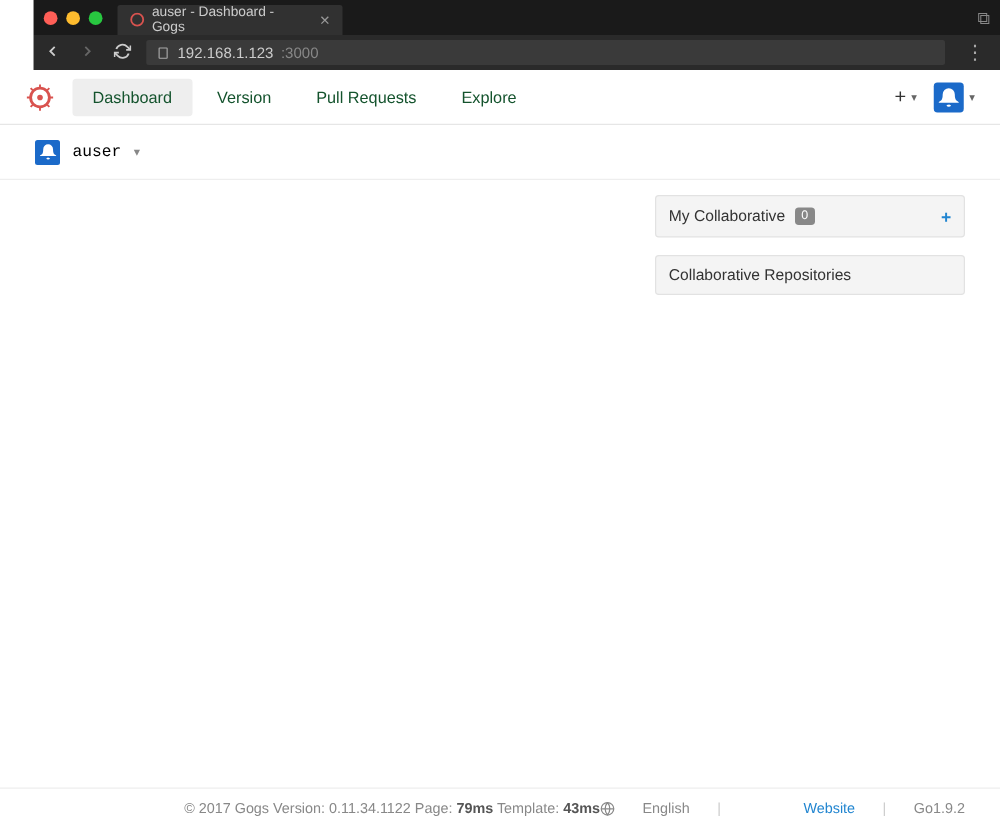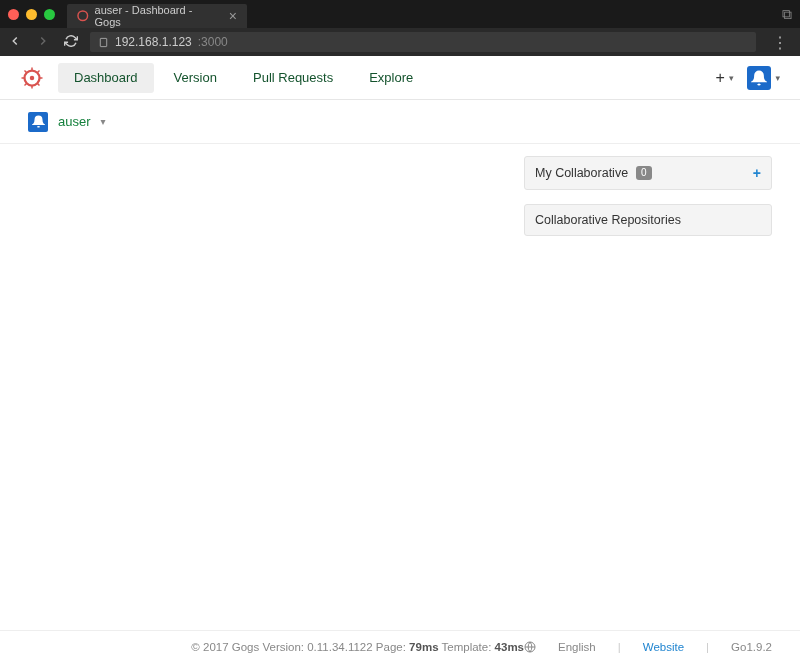--- a/index.html
+++ b/index.html
@@ -1,19 +1,19 @@
 <!DOCTYPE html>
 <html><head>
 <meta charset="utf-8">
 <style>
   * { margin: 0; padding: 0; box-sizing: border-box; }
   body { font-family: -apple-system, BlinkMacSystemFont, "Segoe UI", Helvetica, Arial, sans-serif; font-size: 13px; color: #333; background: #fff; width: 800px; height: 663px; overflow: hidden; }
 
   
-  .browser-chrome { background: #000000; }
+  .browser-chrome { background: #000000; margin-left: 27px; }
   .tab-bar { height: 28px; display: flex; align-items: center; padding: 0 8px; background: #1a1a1a; }
   .traffic-lights { display: flex; gap: 7px; margin-right: 12px; align-items: center; }
   .tl { width: 11px; height: 11px; border-radius: 50%; }
   .tl.red { background: #ff5f57; }
   .tl.yellow { background: #febc2e; }
   .tl.green { background: #28c840; }
   .tab { display: flex; align-items: center; background: #313131; color: #ccc; height: 24px; padding: 0 10px; font-size: 11px; border-radius: 2px 2px 0 0; gap: 6px; max-width: 180px; margin-top: 4px; }
   .tab .fav { width: 12px; height: 12px; display: inline-flex; align-items: center; justify-content: center; }
   .tab .close { color: #999; font-size: 14px; margin-left: 6px; }
   .addr-bar { height: 28px; display: flex; align-items: center; padding: 12px 8px; gap: 12px; background: #2a2a2a; }
@@ -32,21 +32,21 @@
   .nav-right { display: flex; align-items: center; gap: 14px; }
   .plus-dd { display: flex; align-items: center; gap: 4px; color: #333; cursor: pointer; }
   .avatar { width: 24px; height: 24px; background: #1b6ac9; border-radius: 3px; display: inline-flex; align-items: center; justify-content: center; }
   .avatar svg { width: 16px; height: 16px; }
   .avatar-dd { display: flex; align-items: center; gap: 4px; cursor: pointer; }
 
   
   .context-bar { height: 44px; border-bottom: 1px solid #eee; display: flex; align-items: center; padding: 0 28px; gap: 10px; }
   .ctx-avatar { width: 20px; height: 20px; background: #1b6ac9; border-radius: 2px; display: inline-flex; align-items: center; justify-content: center; }
   .ctx-avatar svg { width: 13px; height: 13px; }
-  .ctx-name { color: #15803d; font-size: 13px; }
+  .ctx-name { color: #000000; font-size: 13px; font-family: Liberation Mono, monospace; }
   .ctx-caret { color: #888; font-size: 10px; }
 
   
   .main { display: flex; padding: 12px 28px; }
   .feed { flex: 1; }
   .sidebar { width: 248px; }
 
   .sb-tabs { display: flex; border: 1px solid #ddd; border-radius: 3px; overflow: hidden; margin-bottom: 14px; }
   .sb-tab { flex: 1; text-align: center; padding: 7px 4px; font-size: 12px; color: #555; cursor: pointer; background: #fff; }
   .sb-tab + .sb-tab { border-left: 1px solid #ddd; }
@@ -54,21 +54,21 @@
 
   .panel-head { background: #f4f4f4; border: 1px solid #e2e2e2; border-radius: 3px; padding: 8px 10px; display: flex; align-items: center; justify-content: space-between; font-size: 12.5px; color: #333; margin-bottom: 14px; }
   .panel-head .left { display: flex; align-items: center; gap: 8px; }
   .count-badge { background: #888; color: #fff; font-size: 10px; padding: 1px 5px; border-radius: 3px; line-height: 1.2; }
   .add-repo { color: #2185d0; font-size: 14px; font-weight: bold; cursor: pointer; }
 
   
   .footer { position: absolute; bottom: 0; left: 0; right: 0; border-top: 1px solid #eee; padding: 10px 28px; display: flex; justify-content: flex-end; align-items: center; color: #888; font-size: 11.5px; background: #fff; }
   .footer .left span b { color: #555; font-weight: 600; }
   .footer .right { display: flex; align-items: center; gap: 22px; }
-  .footer .right a { color: #2185d0; text-decoration: none; }
+  .footer .right a { color: #2185d0; text-decoration: none; margin-left: 44px; }
   .footer .sep { color: #ccc; }
   .globe { width: 12px; height: 12px; }
 
   .caret-down { font-size: 9px; color: #666; }
 </style>
 </head>
 <body>
 
 <div class="browser-chrome">
   <div class="tab-bar">

